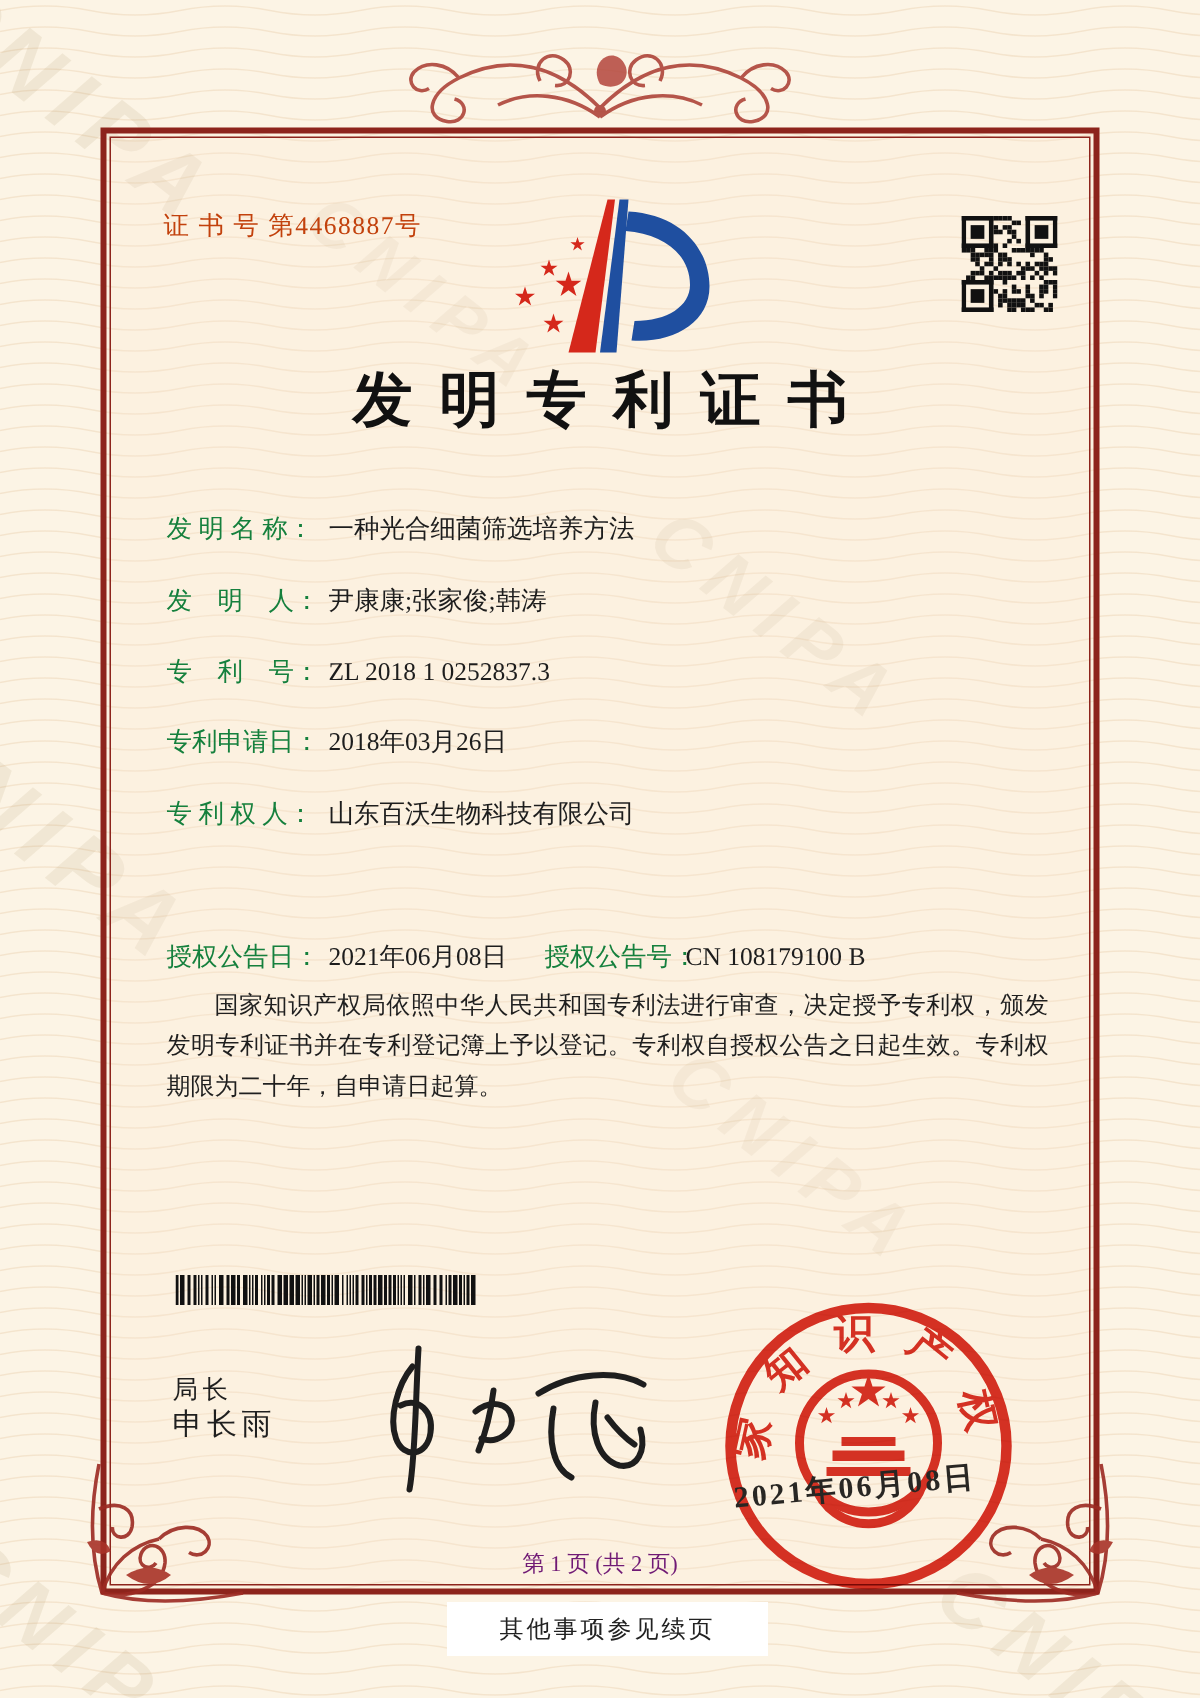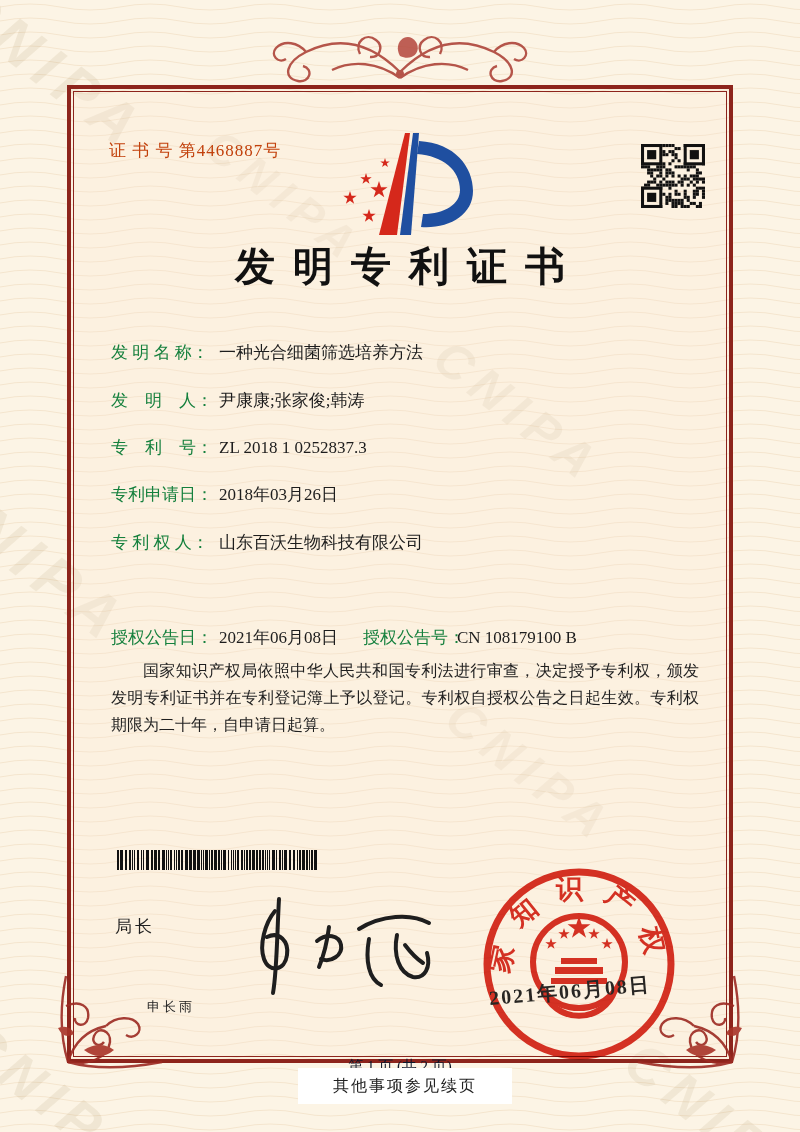--- a/index.html
+++ b/index.html
@@ -39,23 +39,23 @@
   }
   .field-row{position:absolute;left:40px;width:600px;font-size:17px;white-space:nowrap;}
   .f-label{display:inline-block;width:108px;color:#15803d;}
   .f-value{color:#1d1d1d;}
   .pair2{position:absolute;left:252px;top:0;}
   .pair2 .f-label{width:94px;}
   #body-text{left:40px;top:568px;width:588px;font-size:16px;line-height:27px;text-align:justify;}
   #body-text p{margin:0;text-indent:2em;}
   #barcode{left:46px;top:761px;width:204px;height:20px;}
   #officer-title{left:44px;top:826px;font-size:17px;letter-spacing:3px;}
-  #officer-name{left:44px;top:909px;font-size:13px;letter-spacing:3px;margin-left:32px;}
+  #officer-name{left:44px;top:847px;font-size:20px;letter-spacing:3px;}
   #signature{left:160px;top:800px;width:230px;height:110px;}
-  #page-num{left:0;top:944px;width:100%;text-align:center;font-size:15px;color:#0f172a;margin-top:24px;}
+  #page-num{left:0;top:944px;width:100%;text-align:center;font-size:15px;color:#701a75;}
   
   #seal{
     position:absolute;left:481px;top:866px;width:196px;height:196px;z-index:5;
     mix-blend-mode:multiply;opacity:.95;
   }
   
   #footer-box{
     position:absolute;left:298px;top:1068px;width:214px;height:36px;z-index:3;
     background:#ffffff;display:flex;align-items:center;justify-content:center;
     font-size:16px;letter-spacing:2px;color:#222;

